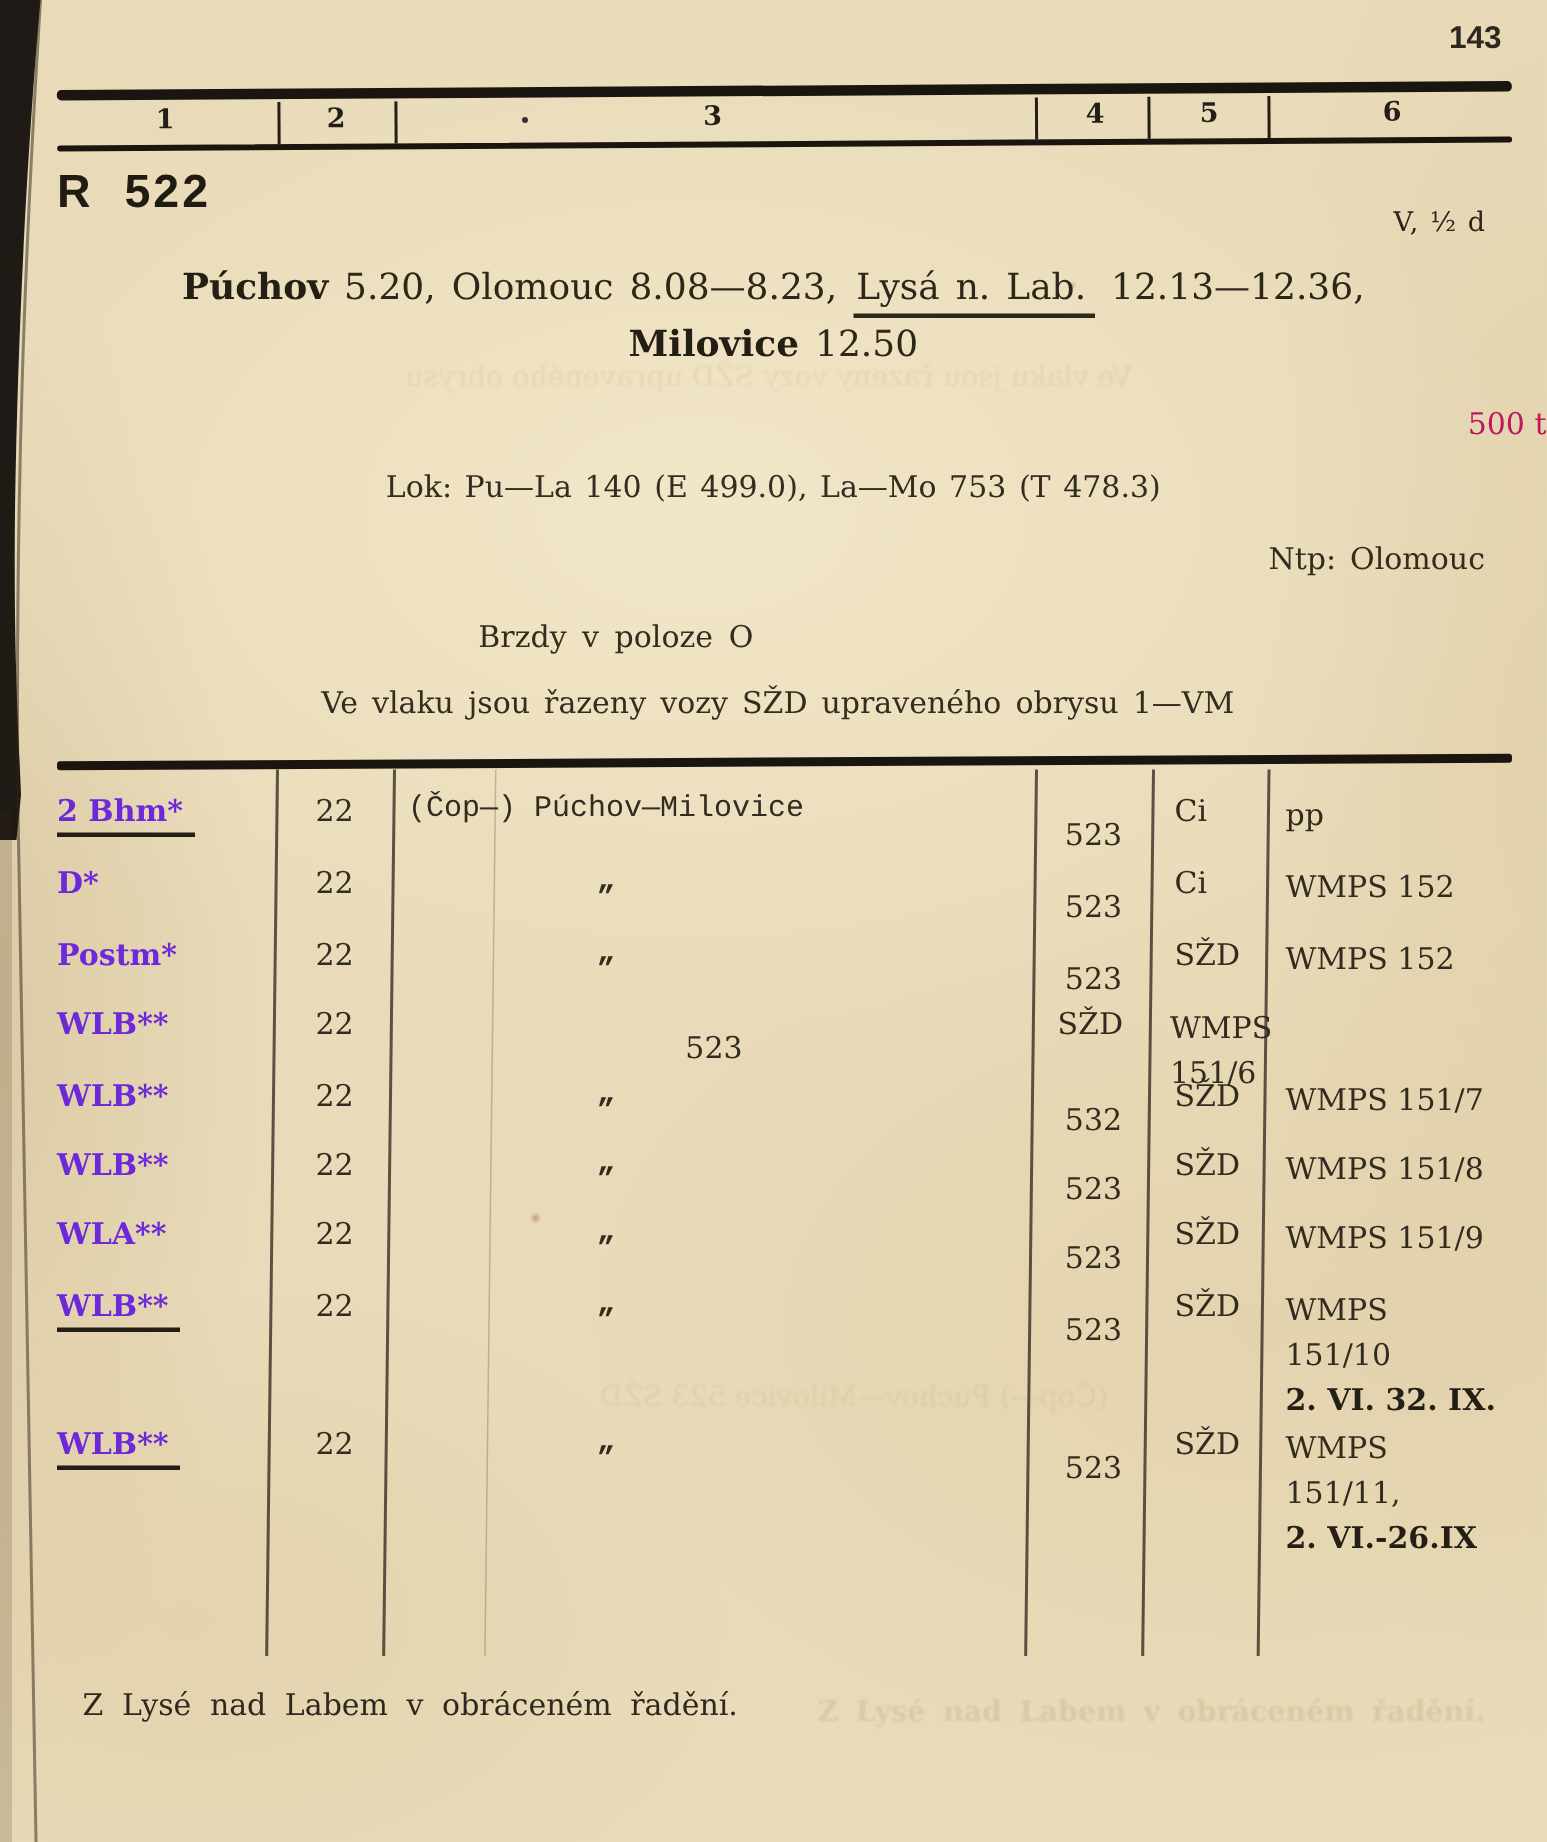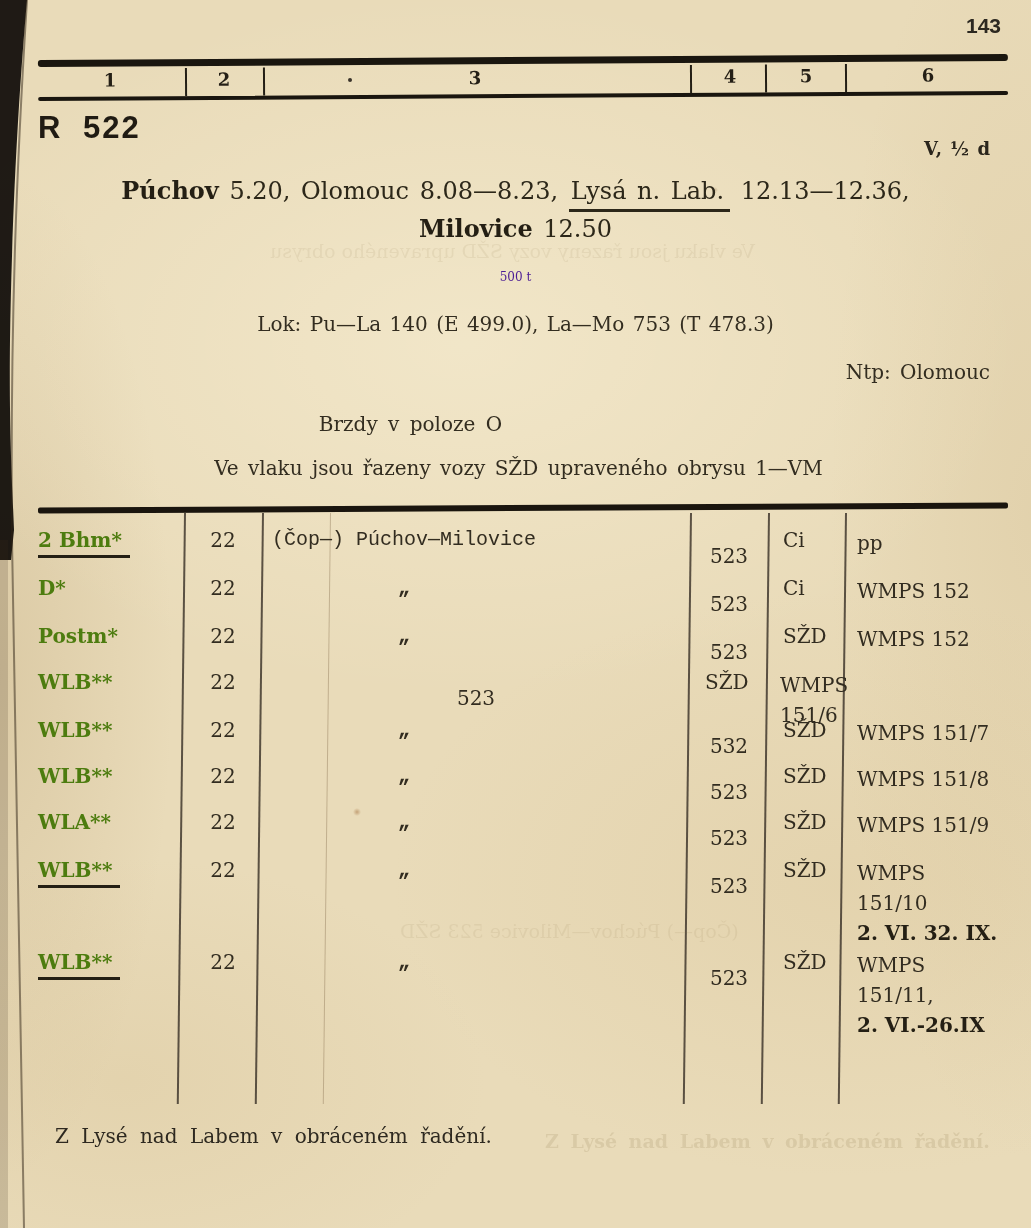--- a/index.html
+++ b/index.html
@@ -26,40 +26,40 @@
   .ruler .bar-top{height:7px;background:#1a160f;border-radius:3px;}
   .ruler .nums{position:relative;height:30px;}
   .ruler .num{position:absolute;top:3px;transform:translateX(-50%);
     font-weight:bold;font-size:18px;color:#241f16;}
   .ruler .tick{position:absolute;top:2px;width:2px;height:28px;background:#241f16;}
   .ruler .dot{position:absolute;top:13px;width:4px;height:4px;border-radius:50%;background:#3a332a;}
   .ruler .bar-bot{height:4px;background:#1a160f;border-radius:2px;}
   
   .train-id{left:38px;top:110px;font-family:"Liberation Sans",sans-serif;
     font-weight:bold;font-size:31px;letter-spacing:2px;word-spacing:10px;color:#201b13;}
-  .symbols{top:138px;right:40px;font-weight:bold;font-size:18px;letter-spacing:1px;color:#2a251c;}
+  .symbols{top:138px;right:40px;font-weight:normal;font-size:18px;letter-spacing:1px;color:#2a251c;}
   .route{left:0;top:176px;width:1031px;text-align:center;font-size:24px;word-spacing:3px;color:#2c2719;}
   .route .b{font-weight:bold;color:#241f14;text-align:right;}
   .route .ul{border-bottom:3px solid #2c2719;padding:0 6px 4px 2px;}
   .route .line2{margin-top:9px;}
-  .load{left:0;top:270px;width:1031px;text-align:center;font-size:12px;color:#4c1d95;}
+  .load{left:0;top:270px;width:1031px;text-align:right;font-size:20px;color:#be185d;}
   .lok{left:0;top:312px;width:1031px;text-align:center;font-size:20px;word-spacing:2px;color:#332d20;}
   .ntp{top:360px;right:41px;font-size:20px;word-spacing:3px;color:#332d20;}
   .brakes{left:0;top:412px;width:821px;text-align:center;font-size:20px;word-spacing:4px;color:#332d20;}
   .szd-note{left:3px;top:456px;width:1031px;text-align:center;font-size:20px;word-spacing:3px;color:#332d20;}
   
   .ttop{left:38px;top:505px;width:970px;height:6px;background:#1a150e;border-radius:2px;transform:rotate(-0.3deg);}
   .tlines{left:38px;top:513px;width:970px;height:591px;transform:skewX(-0.7deg);transform-origin:top center;pointer-events:none;}
   .vline{position:absolute;top:0;width:2px;height:100%;background:rgba(58,50,40,.82);}
   .vline.faint{width:1px;background:rgba(125,103,70,.38);}
   .trow{position:absolute;left:38px;width:970px;display:grid;
     grid-template-columns:146px 78px 428px 78px 77px 163px;
     font-size:20px;color:#322c20;}
   .c{min-height:30px;}
-  .c1 .wtype{font-weight:bold;color:#4d7c0f;display:inline-block;}
+  .c1 .wtype{font-weight:bold;color:#6d28d9;display:inline-block;}
   .c1 .wtype.u{border-bottom:3px solid #241f14;padding:0 8px 3px 0;}
   .c2{text-align:center;}
   .c3{padding-left:10px;font-family:Liberation Mono, monospace;}
   .c3.ditto{padding-left:136px;font-weight:bold;letter-spacing:1px;}
   .c4{text-align:center;margin-top:16px;}
   .c5{padding-left:15px;}
   .c6{padding-left:12px;line-height:30px;}
   .c6 .b{font-weight:bold;color:#241f14;}
   
   .footer{left:55px;top:1124px;font-size:20px;word-spacing:6px;color:#2e2920;}

